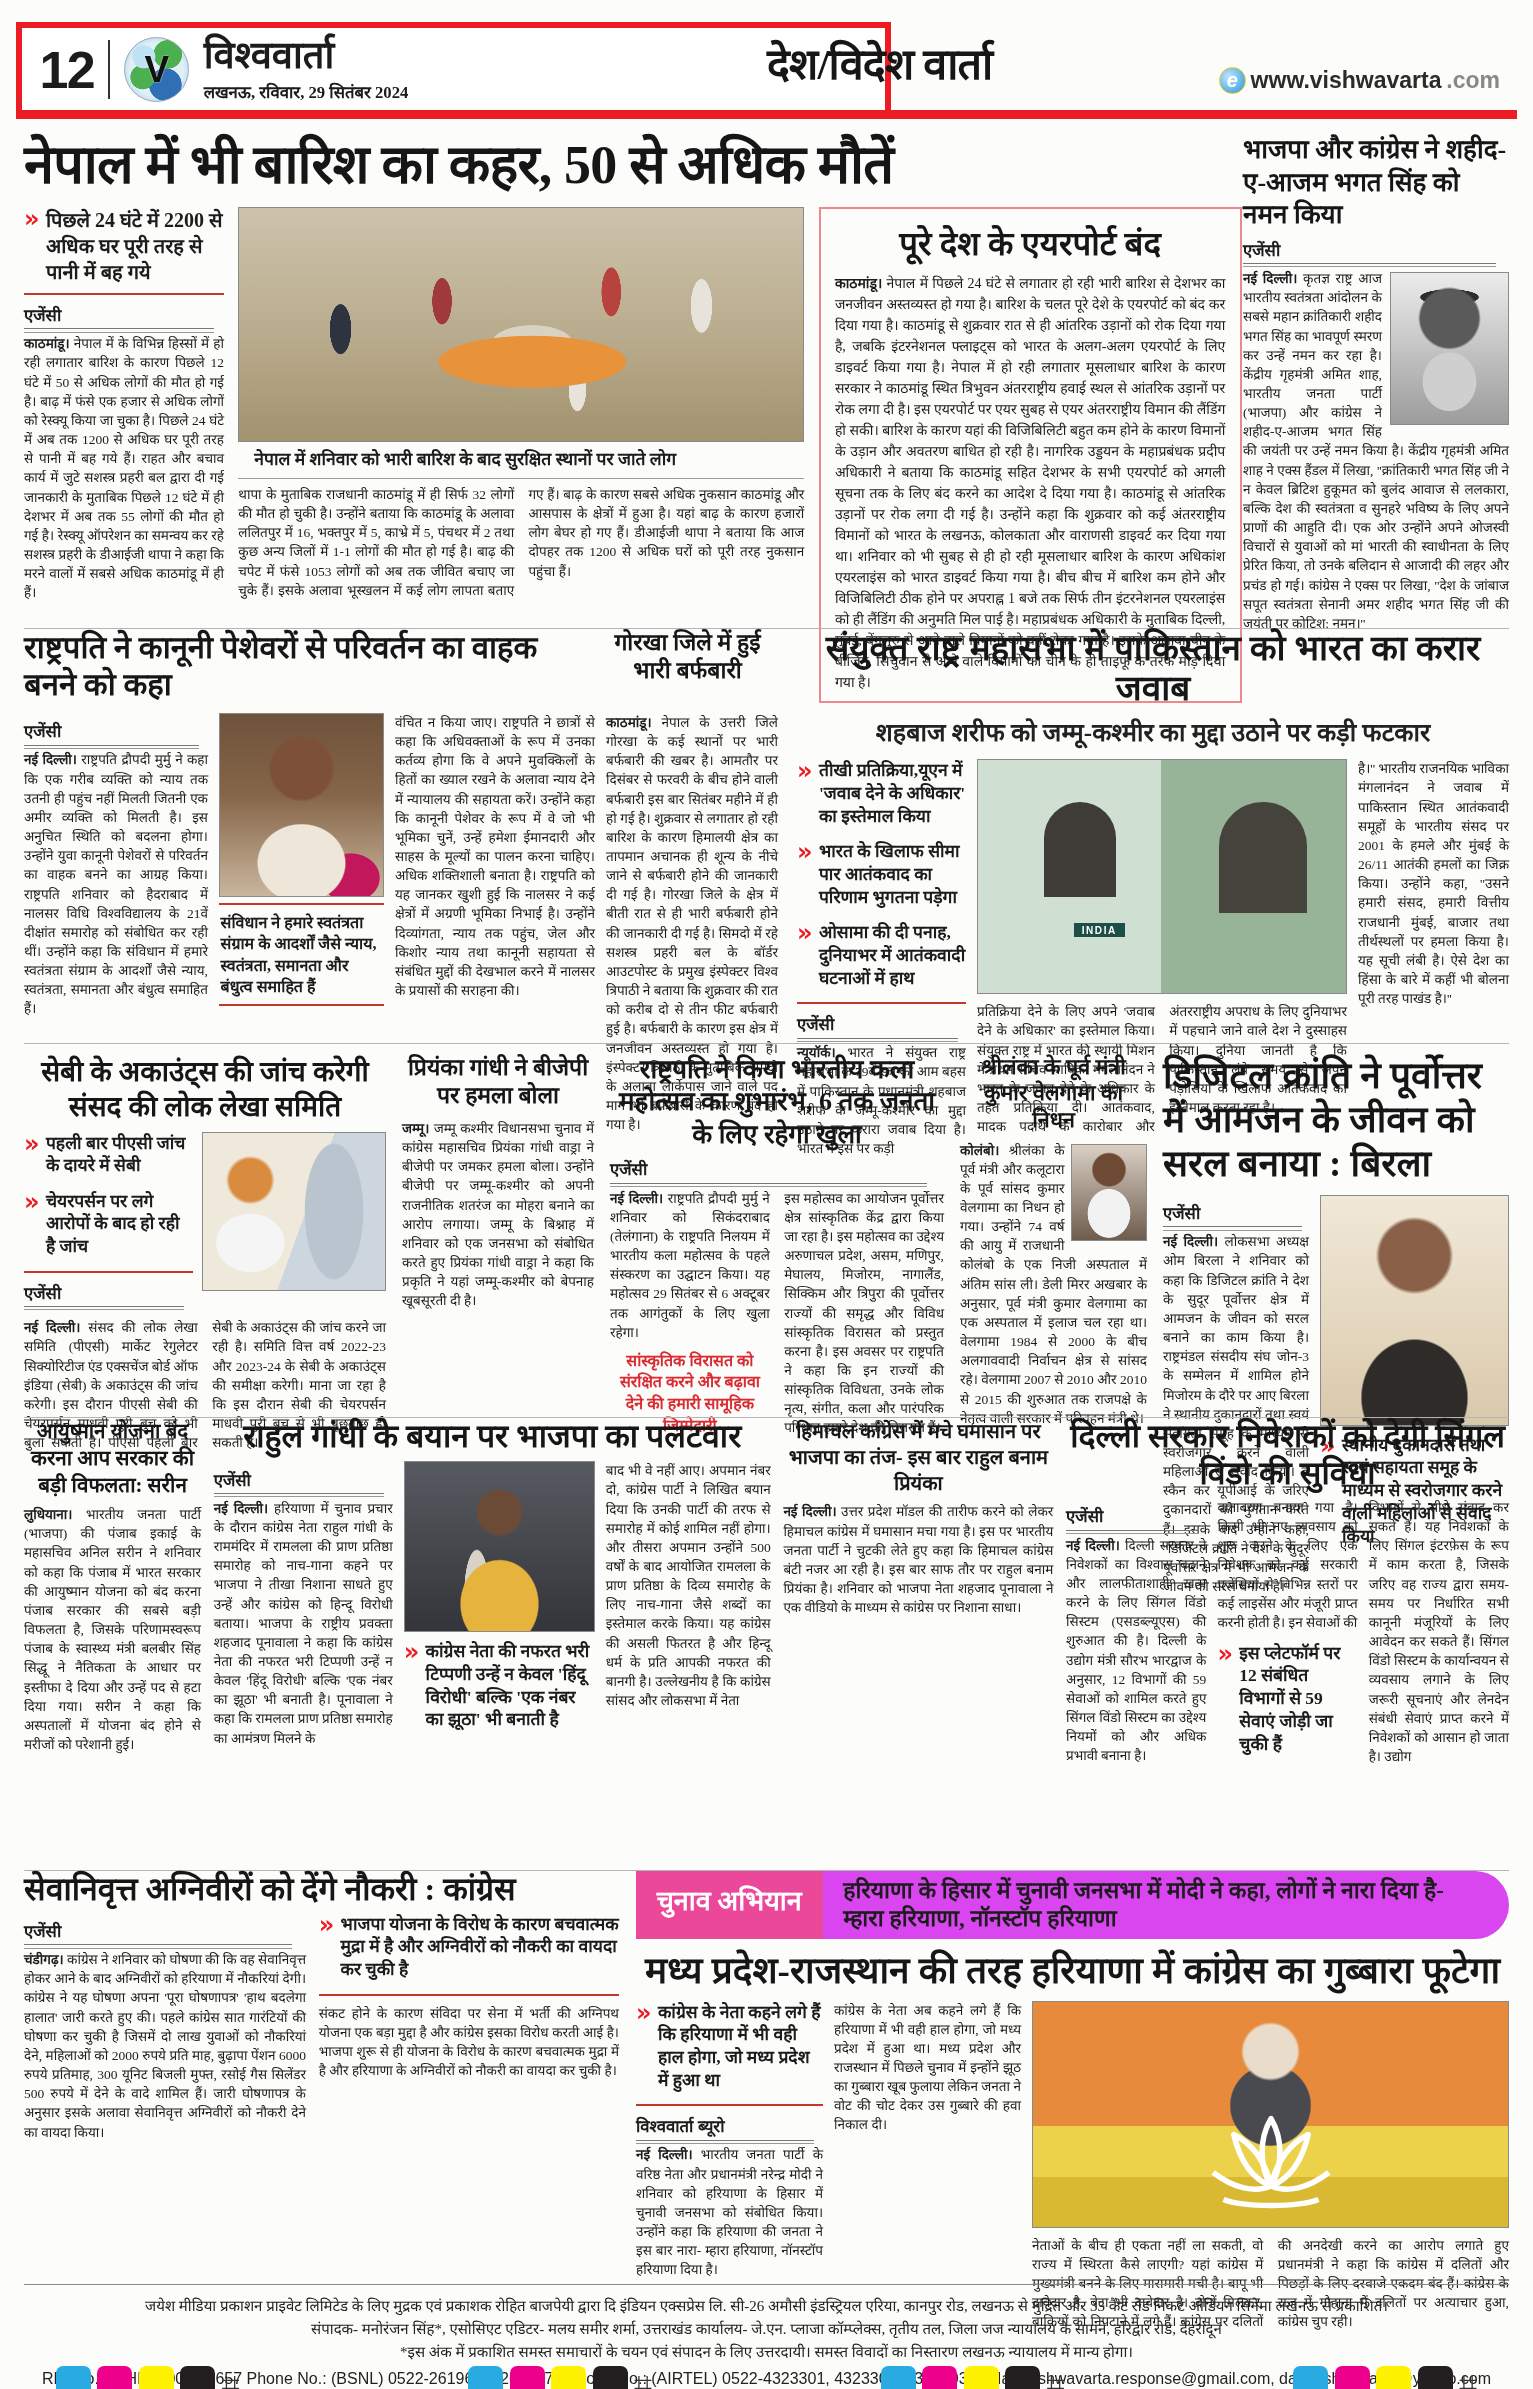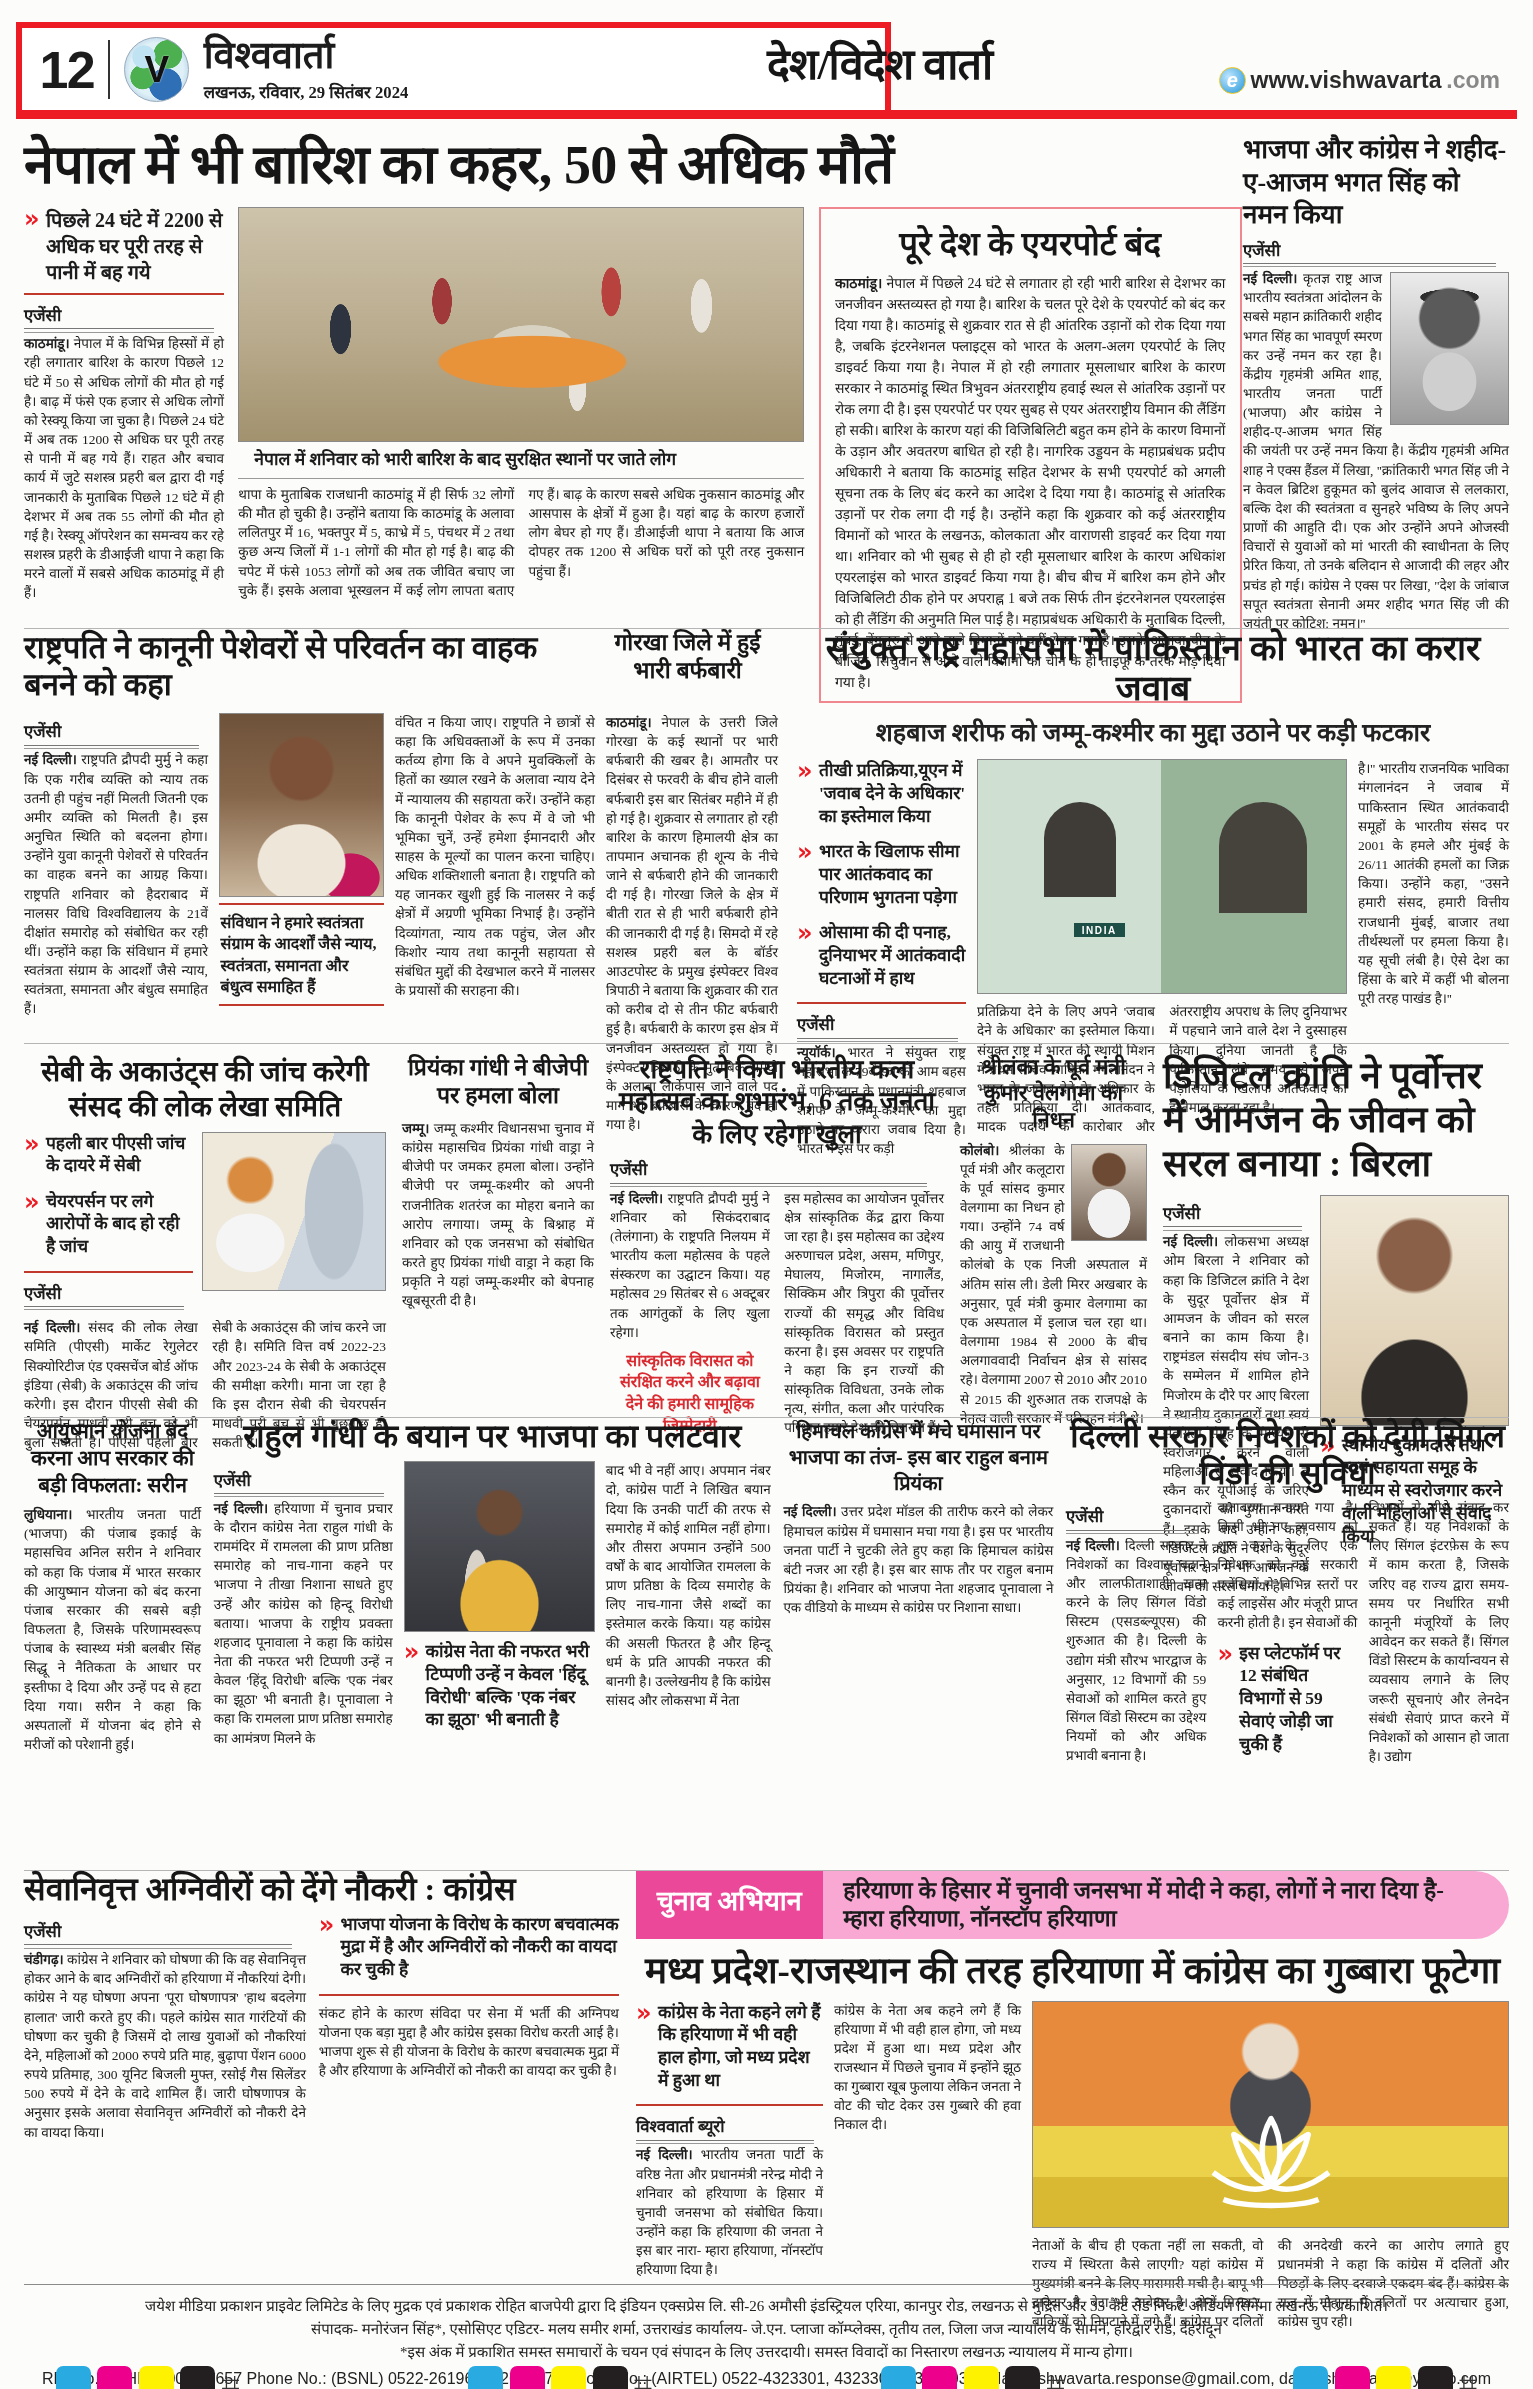--- a/index.html
+++ b/index.html
@@ -137,21 +137,21 @@
   .delhi-hl { font-size:32px; line-height:1.15; text-align:center; }
   .delhi-cols { display:grid; grid-template-columns:1fr 1fr 1fr; gap:11px; margin-top:6.4px; }
 
   
   .s5-left { position:absolute; left:0; top:0; width:595px; }
   .s5-right { position:absolute; left:612px; top:0; width:873px; }
   .agni-hl { font-size:32px; line-height:1.15; }
   .agni-row { display:grid; grid-template-columns:282px 1fr; gap:12.7px; margin-top:4.8px; }
   .strip { display:flex; align-items:stretch; }
   .strip-label { background:#ec4899; color:#fff; font-weight:800; font-size:27px; padding:9.5px 20.7px; flex:0 0 auto; }
-  .strip-txt { background:#f9a8d4; border-radius:0 35px 35px 0; flex:1; display:flex; align-items:center;
+  .strip-txt { background:#d946ef; border-radius:0 35px 35px 0; flex:1; display:flex; align-items:center;
     font-weight:800; font-size:23px; line-height:1.2; padding:6.4px 20.7px; }
   .modi-hl { font-size:37px; line-height:1.15; text-align:center; margin:11px 0 8px 0; }
   .s5r-grid { display:grid; grid-template-columns:187px 187px 1fr; gap:11px; }
   .modi-photo { height:227px; position:relative;
     background: radial-gradient(circle at 50% 22%, #e9dccb 0 9%, rgba(0,0,0,0) 10%),
       radial-gradient(ellipse 72px 72px at 50% 46%, #494a50 0 55%, rgba(0,0,0,0) 57%),
       linear-gradient(180deg,#e78a3c 0 55%, #ecd24a 55% 78%, #d9b832 78% 100%); }
   .lotus { position:absolute; left:50%; top:52%; transform:translate(-50%,-8%); }
 
   

